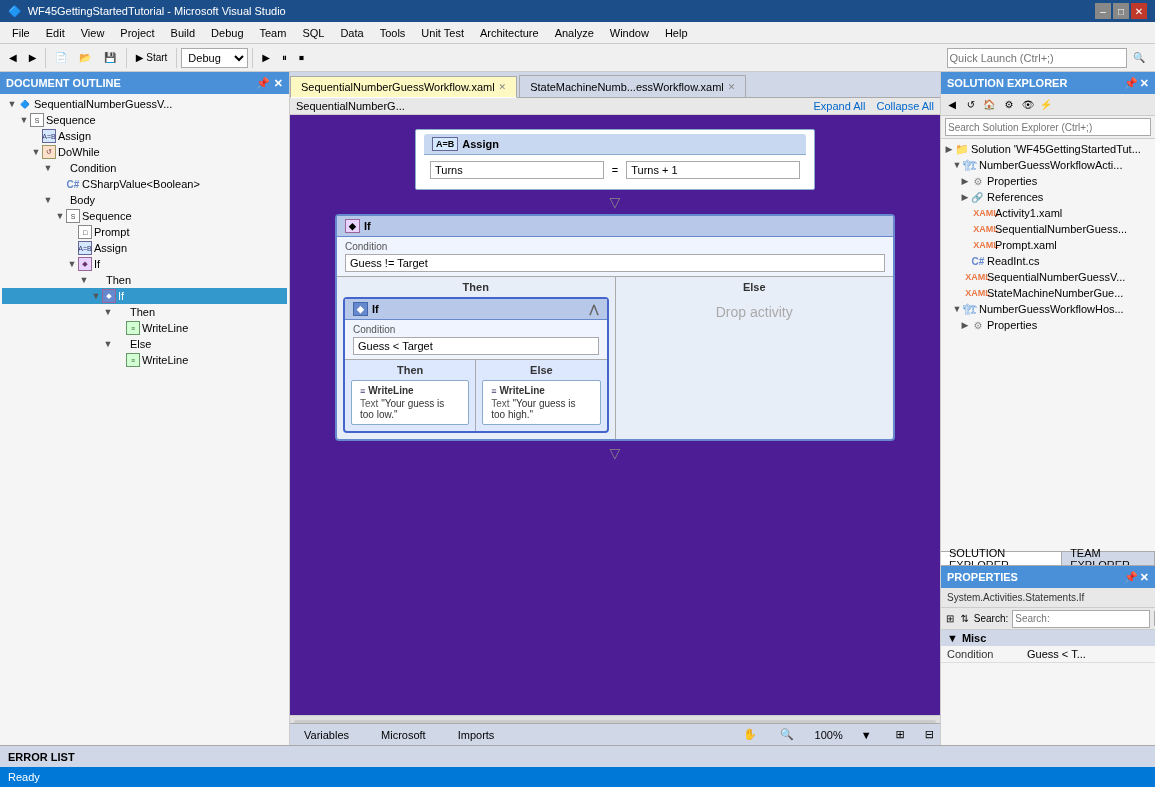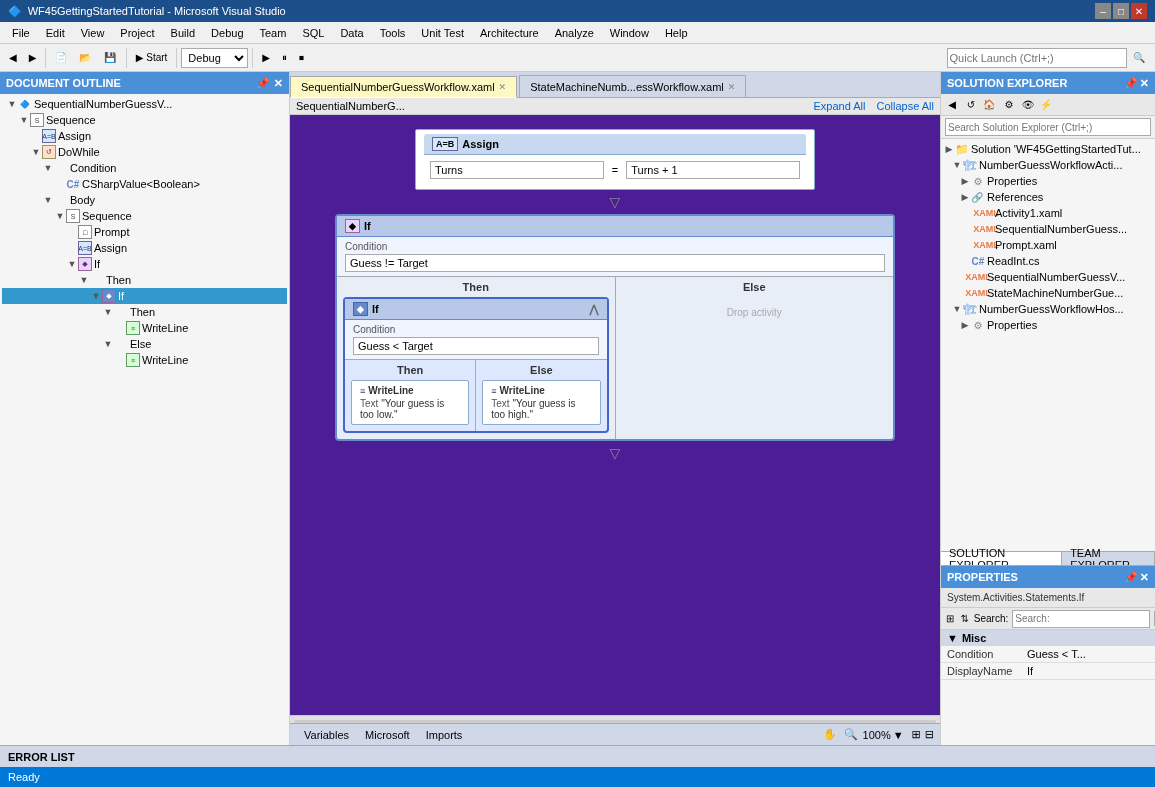--- a/index.html
+++ b/index.html
@@ -64,31 +64,31 @@
 
     .if-block { background: #e8eef8; border: 2px solid #6688cc; border-radius: 4px; margin: 4px auto; width: 560px; }
     .if-header { background: #b8c8e8; padding: 3px 8px; display: flex; align-items: center; gap: 4px; font-size: 11px; font-weight: bold; border-bottom: 1px solid #6688cc; justify-content: space-between; }
     .if-condition { padding: 4px 8px; background: #f0f4ff; }
     .condition-label { font-size: 10px; color: #555; margin-bottom: 2px; }
     .condition-value { background: #fff; border: 1px solid #aaa; padding: 2px 4px; font-size: 11px; width: 100%; }
     .if-branches { display: flex; border-top: 1px solid #aaa; }
     .if-branch { flex: 1; padding: 4px; }
     .if-branch + .if-branch { border-left: 1px solid #aaa; }
     .branch-label { text-align: center; font-size: 11px; font-weight: bold; color: #333; margin-bottom: 4px; }
-    .drop-zone { min-height: 30px; display: flex; align-items: center; justify-content: center; color: #aaa; font-size: 10px; }
+    .drop-zone { min-height: 30px; display: flex; align-items: center; justify-content: center; color: #aaa; font-size: 14px; }
 
     .writeline-block { background: #fff; border: 1px solid #8aabcc; border-radius: 2px; padding: 4px 8px; margin: 2px; }
     .writeline-header { font-size: 10px; font-weight: bold; color: #333; margin-bottom: 2px; display: flex; align-items: center; gap: 3px; }
     .writeline-text { font-size: 10px; color: #555; }
     .writeline-val { color: #333; }
 
     .nested-if { background: #dde8ff; border: 2px solid #4466cc; border-radius: 4px; margin: 2px; }
 
     
-    #bottom-tabs { height: 22px; background: #d0d8e8; display: flex; align-items: center; padding: 0 6px; border-top: 1px solid #aaa; gap: 0; }
+    #bottom-tabs { height: 22px; background: #d0d8e8; display: flex; align-items: center; padding: 0 6px; border-top: 1px solid #aaa; gap: 16px; }
     .bottom-tab { font-size: 11px; cursor: pointer; padding: 2px 8px; }
 
     
     #right-panel { width: 215px; display: flex; flex-direction: column; border-left: 1px solid #ccc; }
     #solution-explorer { flex: 1; background: #f5f5f5; display: flex; flex-direction: column; overflow: hidden; }
     #se-header { background: #4a90d9; color: #fff; padding: 2px 6px; font-size: 11px; font-weight: bold; display: flex; align-items: center; justify-content: space-between; height: 22px; }
     #se-toolbar { background: #e8e8e8; height: 22px; display: flex; align-items: center; padding: 0 2px; border-bottom: 1px solid #ccc; gap: 1px; }
     .se-tb-btn { width: 18px; height: 18px; border: 1px solid transparent; cursor: pointer; display: flex; align-items: center; justify-content: center; font-size: 10px; background: transparent; }
     #se-search { padding: 2px 4px; font-size: 10px; border-bottom: 1px solid #ccc; background: #f0f0f0; display: flex; align-items: center; gap: 2px; }
     #se-search input { flex: 1; height: 18px; border: 1px solid #aaa; font-size: 10px; padding: 0 2px; }
@@ -546,24 +546,20 @@
           <div class="props-section">
             <span>▼</span>
             <span>Misc</span>
           </div>
           <table class="props-table">
             <tbody>
               <tr>
                 <td>Condition</td>
                 <td>Guess &lt; T...</td>
               </tr>
-              <tr>
-                <td>DisplayName</td>
-                <td>If</td>
-              </tr>
             </tbody>
           </table>
         </div>
       </div>
     </div>
   </div>
 
   <div id="error-list">
     <span>ERROR LIST</span>
   </div>

